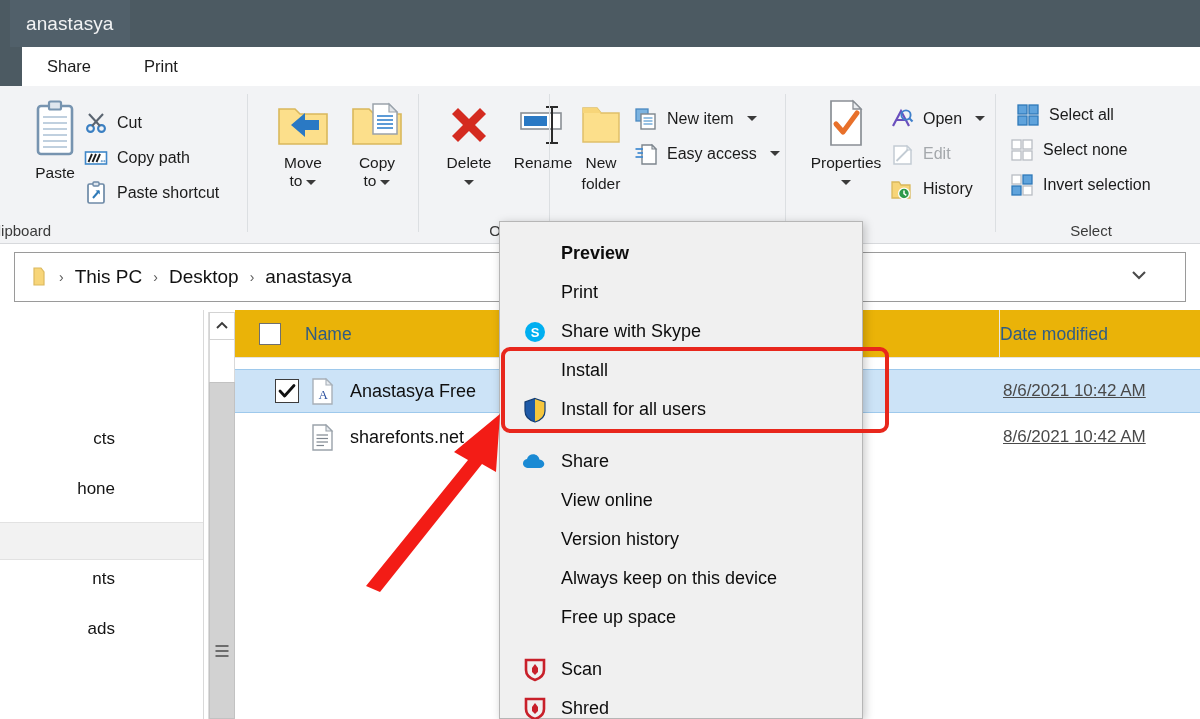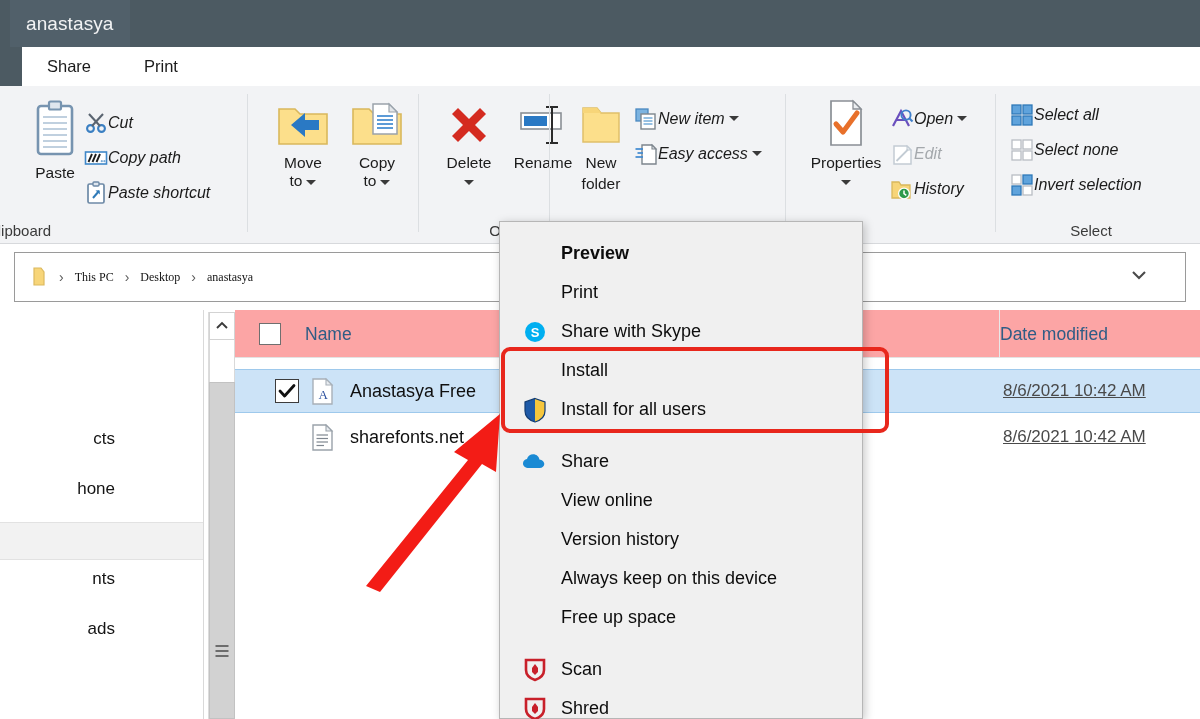--- a/index.html
+++ b/index.html
@@ -67,37 +67,37 @@
     margin-top: 4px;
   }
   .caret-dn {
     display: inline-block; width: 0; height: 0;
     border-left: 5px solid transparent; border-right: 5px solid transparent;
     border-top: 5px solid #3a3a3a; vertical-align: middle; margin-left: 4px;
   }
   .caret-row { margin-top: 1px; }
 
   .smallbtn {
-    position: absolute; display: flex; align-items: center; 
-    height: 29px; cursor: default; white-space: nowrap; font-style: italic;
+    position: absolute; display: flex; align-items: center; gap: 9px;
+    height: 29px; cursor: default; white-space: nowrap;
   }
   .smallbtn-label { font-size: 16px; color: #1b1b1b; }
   .smallbtn-label.disabled { color: #a4a8ac; }
 
   .icon { display: inline-flex; align-items: center; justify-content: center; }
 
   
   .addrbar {
     position: absolute; left: 14px; top: 252px; width: 1172px; height: 50px;
     background: #ffffff; border: 1px solid #9a9a9a;
     display: flex; align-items: center;
   }
   .addr-crumbs { display: flex; align-items: center; padding-left: 12px; gap: 0; }
   .crumb {
-    font-size: 12px; color: #121212; padding: 0 11px; cursor: default; white-space: nowrap; font-family: Liberation Serif, serif;
+    font-size: 19px; color: #121212; padding: 0 11px; cursor: default; white-space: nowrap;
   }
   .crumb-sep {
     color: #5b5b5b; font-size: 14px; display: inline-flex; align-items: center;
   }
   .addr-chevron {
     position: absolute; right: 36px; top: 50%; transform: translateY(-50%);
     cursor: default;
   }
 
   
@@ -146,21 +146,21 @@
     display: block; height: 2px; background: #6d6d6d; margin-bottom: 3px;
   }
 
   
   .filelist {
     position: absolute; left: 235px; top: 310px; width: 965px; height: 409px;
     background: #ffffff;
   }
   .col-header {
     position: absolute; left: 0; top: 0; width: 965px; height: 48px;
-    border-bottom: 1px solid #e3e3e3; background: #fca5a5;
+    border-bottom: 1px solid #e3e3e3; background: #eab308;
   }
   .col-head-name {
     position: absolute; left: 0; top: 0; height: 48px; width: 765px;
     display: flex; align-items: center; cursor: default;
     border-right: 1px solid #e8e8e8;
   }
   .col-head-date {
     position: absolute; left: 765px; top: 0; height: 48px; width: 200px;
     display: flex; align-items: center; cursor: default;
   }
@@ -460,21 +460,21 @@
             <path d="M14 13.5 v3.2 l2.3 1.6" fill="none" stroke="#ffffff" stroke-width="1.5"></path>
           </svg>
         </span>
         <span class="smallbtn-label">History</span>
       </div>
 
       <div class="rgroup-sep" style="left:209px;"></div>
     </div>
 
     <div class="rgroup" style="left:996px; width:204px;">
-      <div class="smallbtn" style="left:14px; top:14px;text-align:right;">
+      <div class="smallbtn" style="left:20px; top:14px;text-align:right;">
         <span class="icon">
           <svg width="24" height="24" viewBox="0 0 24 24">
             <rect x="2" y="2" width="9" height="9" fill="#5fa3dc" stroke="#2e79b8" stroke-width="1.3"></rect>
             <rect x="13" y="2" width="9" height="9" fill="#5fa3dc" stroke="#2e79b8" stroke-width="1.3"></rect>
             <rect x="2" y="13" width="9" height="9" fill="#5fa3dc" stroke="#2e79b8" stroke-width="1.3"></rect>
             <rect x="13" y="13" width="9" height="9" fill="#5fa3dc" stroke="#2e79b8" stroke-width="1.3"></rect>
           </svg>
         </span>
         <span class="smallbtn-label">Select all</span>
       </div>

